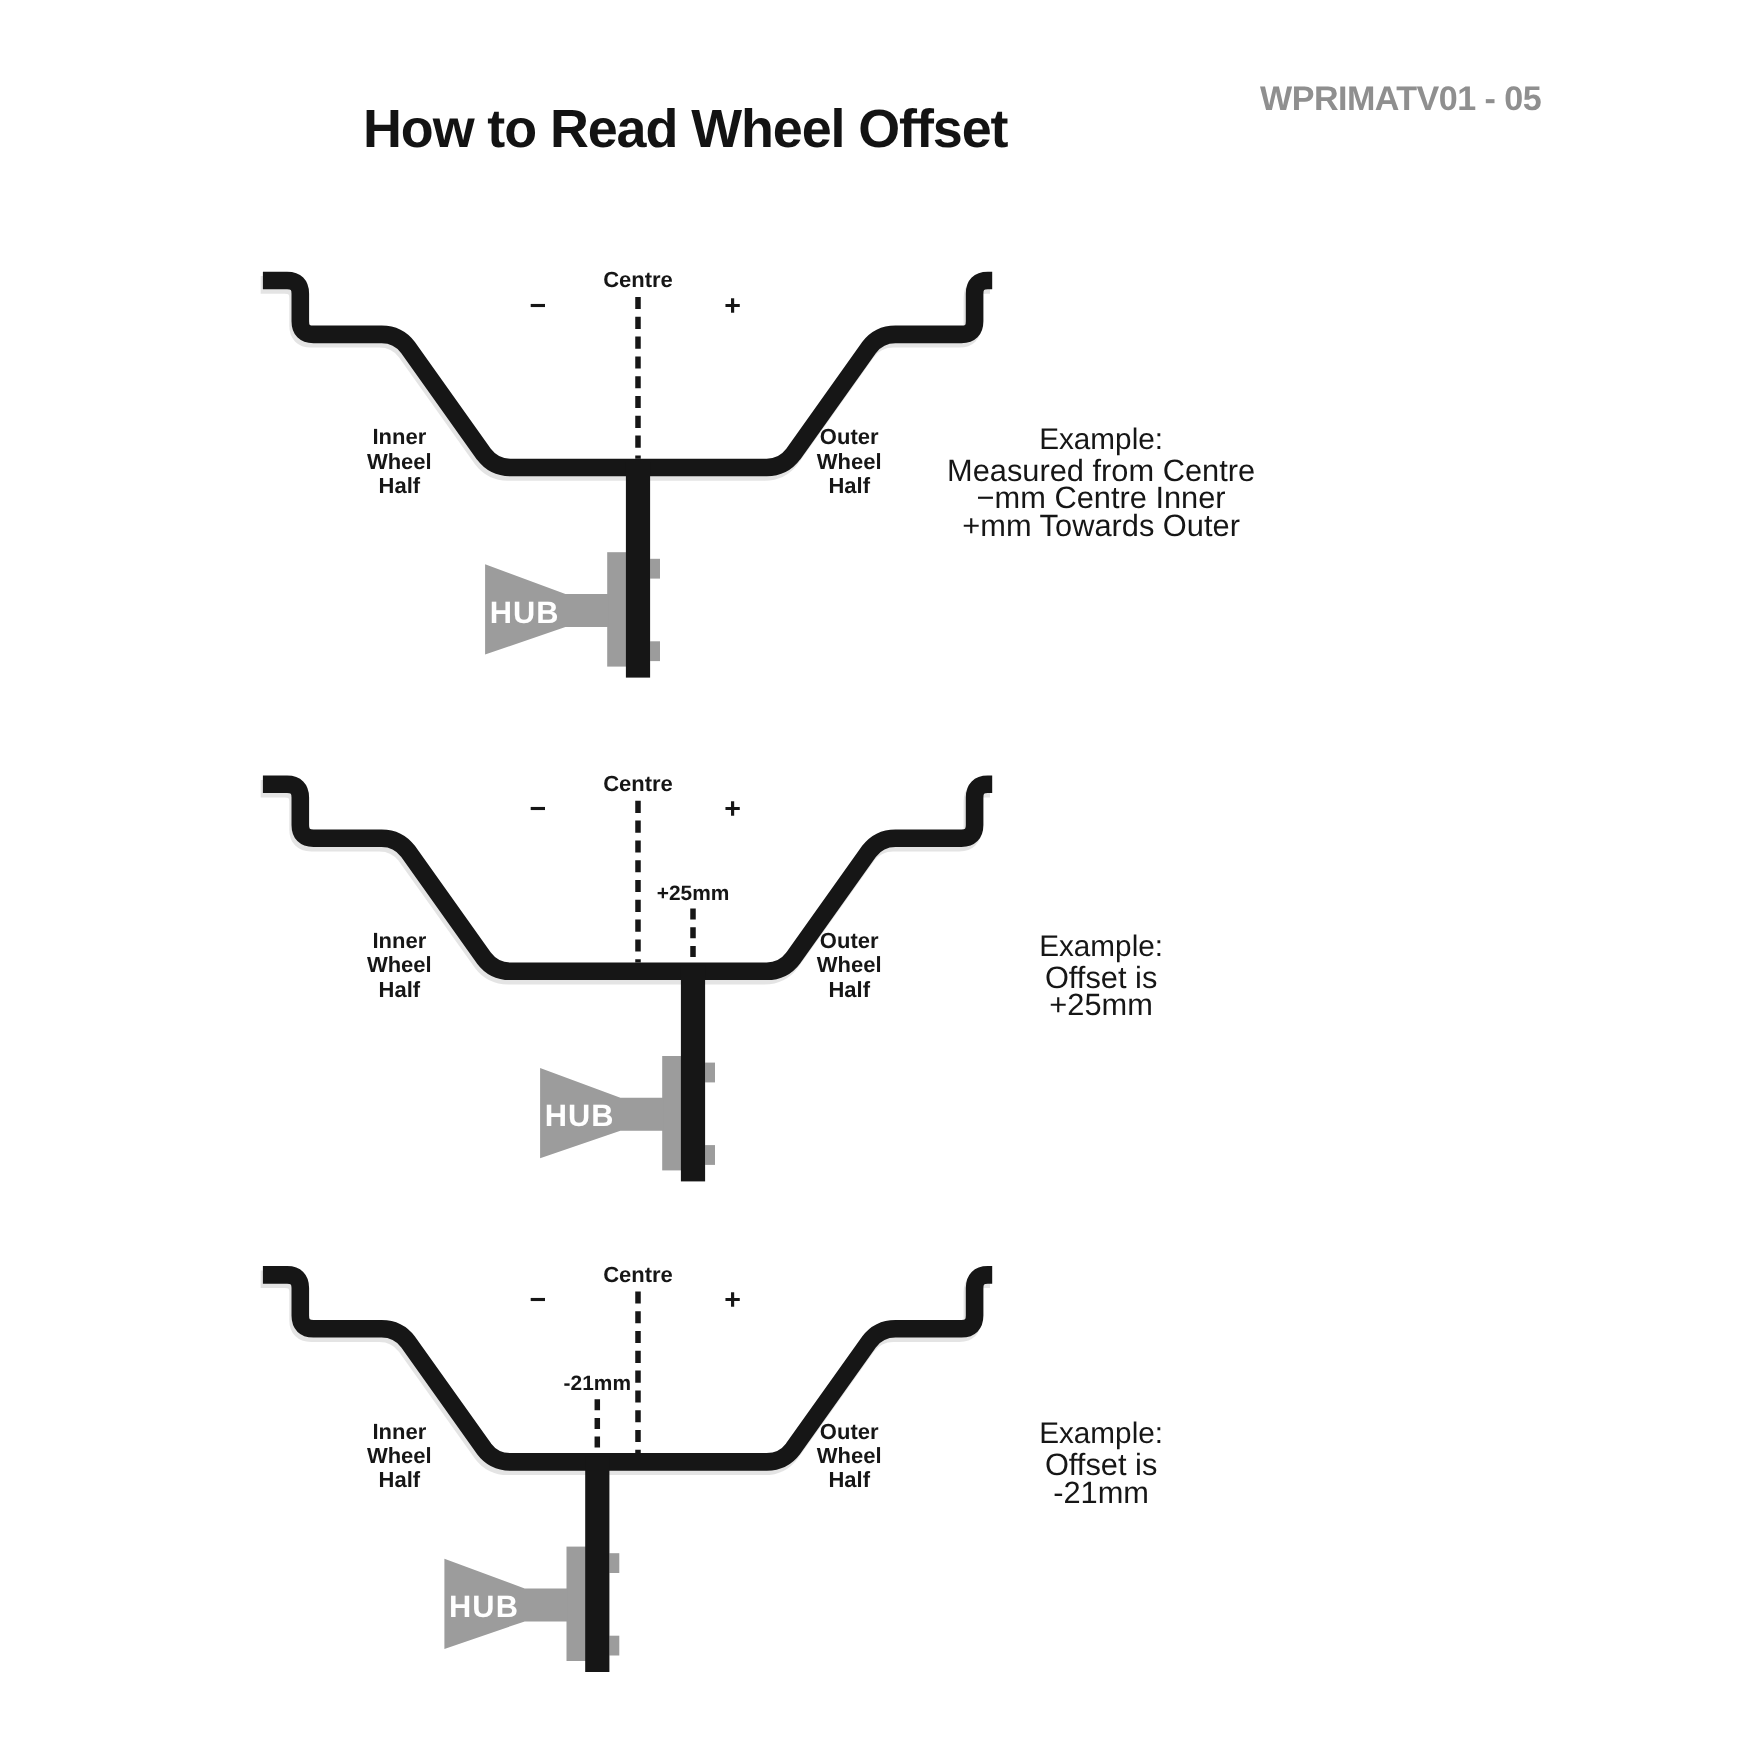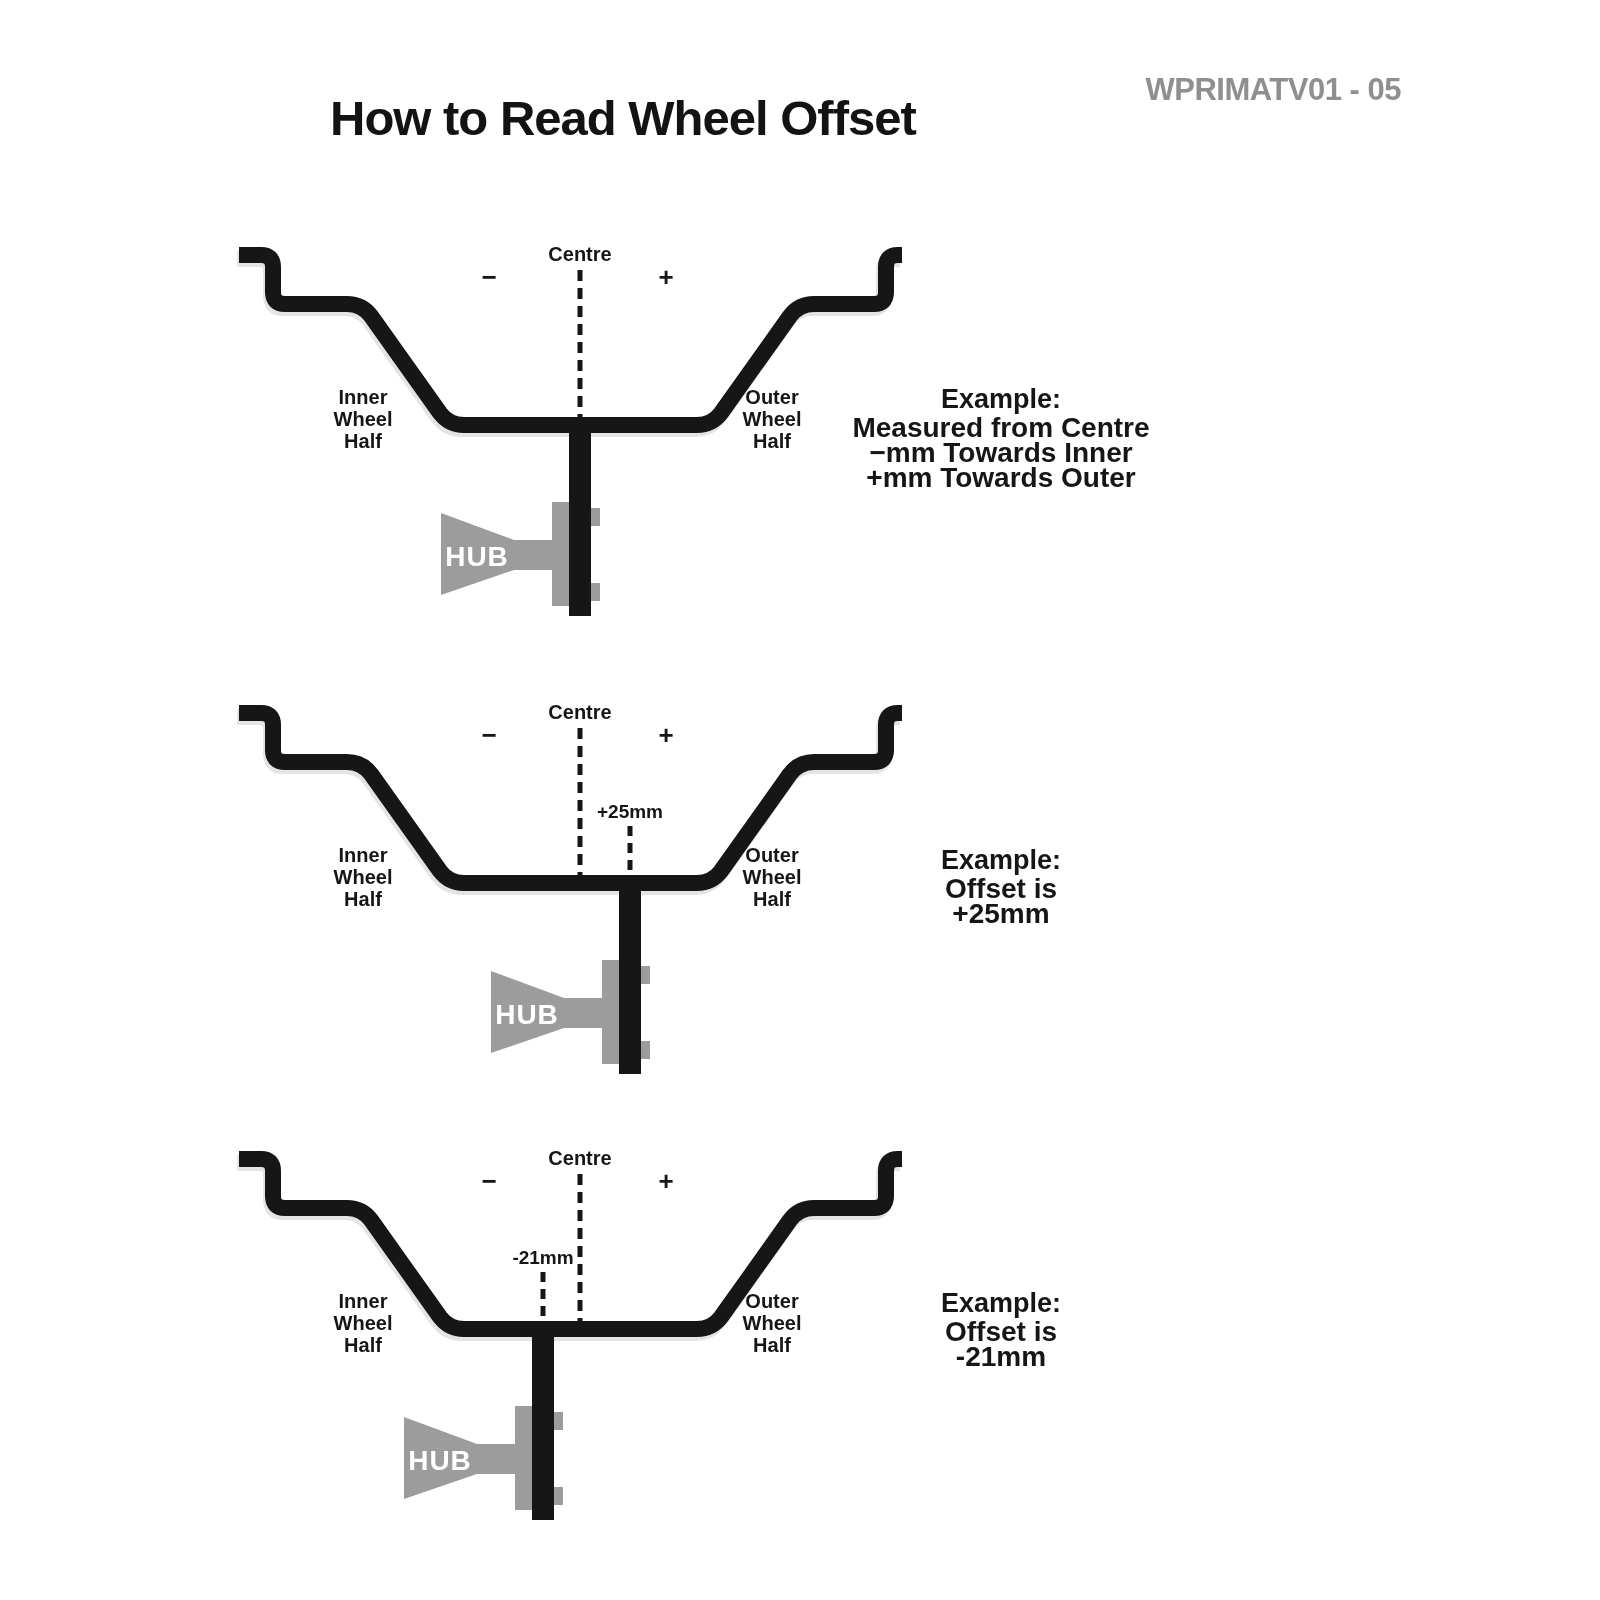--- a/index.html
+++ b/index.html
@@ -14,21 +14,21 @@
   .rim-shadow{fill:none;stroke:#c9c9c9;stroke-width:16;stroke-linejoin:round;opacity:.5;}
   .dashline{stroke:#161616;stroke-width:5;fill:none;}
   .bar{fill:#161616;}
   .hub-gray{fill:#9c9c9c;}
   .t{font-family:"Liberation Sans",sans-serif;font-weight:bold;fill:#161616;text-anchor:middle;}
   .t19{font-size:19px;}
   .t20{font-size:20px;}
   .t26{font-size:26px;}
   .hub-t{font-family:"Liberation Sans",sans-serif;font-weight:bold;font-size:28px;
          fill:#ffffff;text-anchor:middle;letter-spacing:1px;}
-  .example{position:absolute;left:810px;width:334px;text-align:center;font-weight:bold;color:#161616;}
+  .example{position:absolute;left:810px;width:334px;text-align:center;font-weight:normal;color:#161616;}
   .ex-head{font-size:27px;line-height:31px;}
   .ex-line{font-size:28px;line-height:25px;}
 </style>
 </head>
 <body>
 
 <div class="page">
 
   <h1 class="title">How to Read Wheel Offset</h1>
   <div class="doc-code">WPRIMATV01 - 05</div>
@@ -51,21 +51,21 @@
       <rect class="hub-gray" x="372" y="280" width="9" height="18"></rect>
       <rect class="hub-gray" x="372" y="355" width="9" height="18"></rect>
       <polygon class="hub-gray" points="222,285 222,367 295,342 334,342 334,312 295,312"></polygon>
       <rect class="bar" x="350" y="192" width="22" height="196"></rect>
       <text class="hub-t" x="258" y="338">HUB</text>
     </g>
   </svg>
   <div class="example" style="top:384px;">
     <div class="ex-head">Example:</div>
     <div class="ex-line">Measured from Centre</div>
-    <div class="ex-line">−mm Towards Inner</div>
+    <div class="ex-line">−mm Centre Inner</div>
     <div class="ex-line">+mm Towards Outer</div>
   </div>
 
   <svg class="diagram" style="left:195px;top:686px;" viewBox="0 0 700 400">
     <path class="rim-shadow" transform="translate(-2,4)" d="M 20 27 H 42 Q 54 27 54 39 V 64 Q 54 76 66 76 H 128 Q 143 76 152 88 L 221 185 Q 230 197 245 197 H 478 Q 493 197 502 185 L 571 88 Q 580 76 595 76 H 655 Q 667 76 667 64 V 39 Q 667 27 679 27 H 683"></path>
     <path class="rim" d="M 20 27 H 42 Q 54 27 54 39 V 64 Q 54 76 66 76 H 128 Q 143 76 152 88 L 221 185 Q 230 197 245 197 H 478 Q 493 197 502 185 L 571 88 Q 580 76 595 76 H 655 Q 667 76 667 64 V 39 Q 667 27 679 27 H 683"></path>
     <line class="dashline" x1="361" y1="42" x2="361" y2="189" stroke-dasharray="11 7"></line>
     <text class="t t20" x="361" y="33">Centre</text>
     <text class="t t26" x="270" y="58">−</text>
     <text class="t t26" x="447" y="58">+</text>

